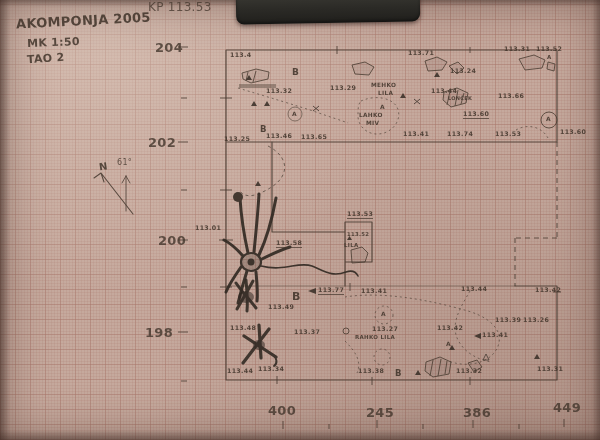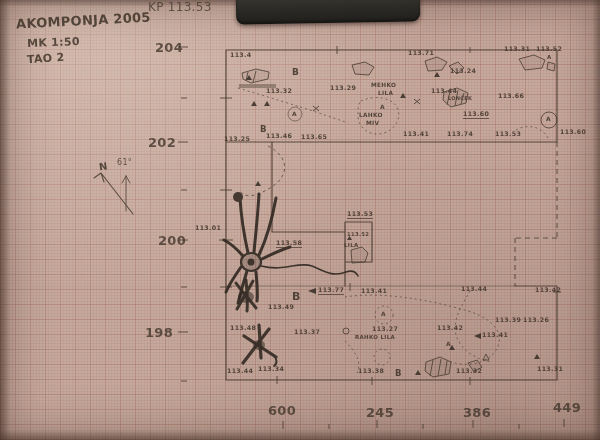--- a/index.html
+++ b/index.html
@@ -154,21 +154,21 @@
   <div class="hw kp">KP 113.53</div>
 
   <span class="hw nlab">N</span>
   <span class="hw deg">61°</span>
 
   <div class="lblayer" id="axis-layer">
       <span class="hw axis" style="left: 155px; top: 41px;">204</span>
       <span class="hw axis" style="left: 148px; top: 136px;">202</span>
       <span class="hw axis" style="left: 158px; top: 234px;">200</span>
       <span class="hw axis" style="left: 145px; top: 326px;">198</span>
-      <span class="hw axis" style="left: 268px; top: 404px;">600</span>
+      <span class="hw axis" style="left: 268px; top: 404px;">400</span>
       <span class="hw axis" style="left: 366px; top: 406px;">245</span>
       <span class="hw axis" style="left: 463px; top: 406px;">386</span>
       <span class="hw axis" style="left: 553px; top: 401px;">449</span>
     </div>
   <div class="lblayer" id="plan-layer">
       <span class="hw plab" style="left: 230px; top: 52px; font-size: 6.3px; font-weight: bold;">113.4</span>
       <span class="hw plab" style="left: 292px; top: 68px; font-size: 9px; font-weight: bold;">B</span>
       <span class="hw plab" style="left: 266px; top: 88px; font-size: 6.3px; font-weight: bold;">113.32</span>
       <span class="hw plab" style="left: 330px; top: 85px; font-size: 6.3px; font-weight: bold;">113.29</span>
       <span class="hw plab" style="left: 408px; top: 50px; font-size: 6.3px; font-weight: bold;">113.71</span>

